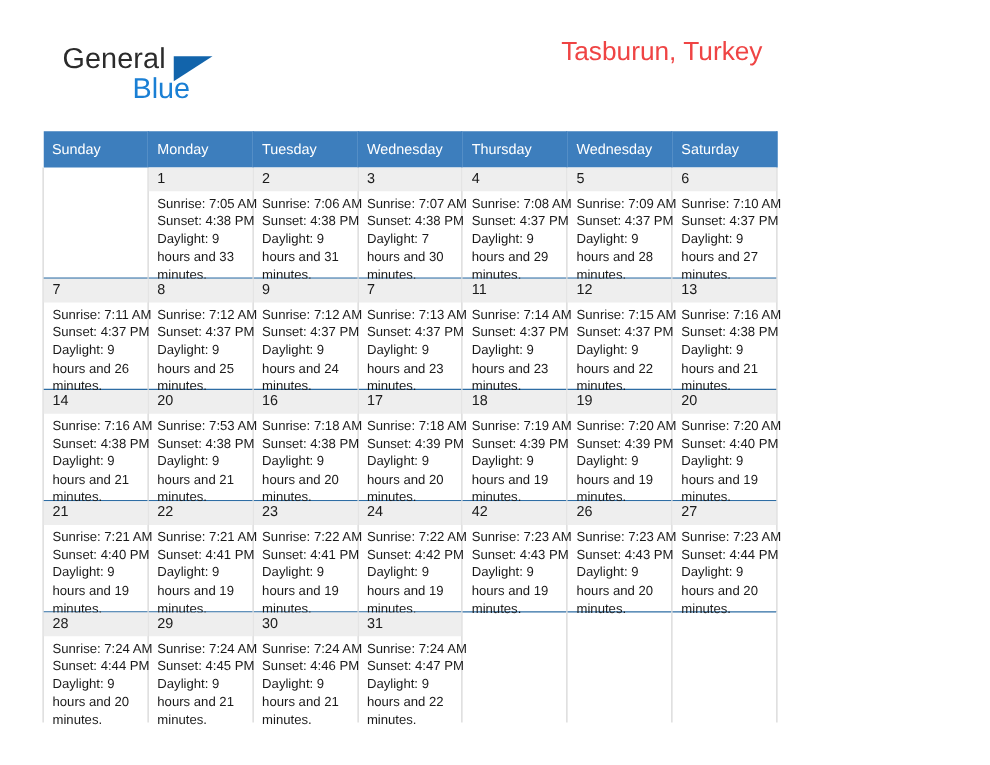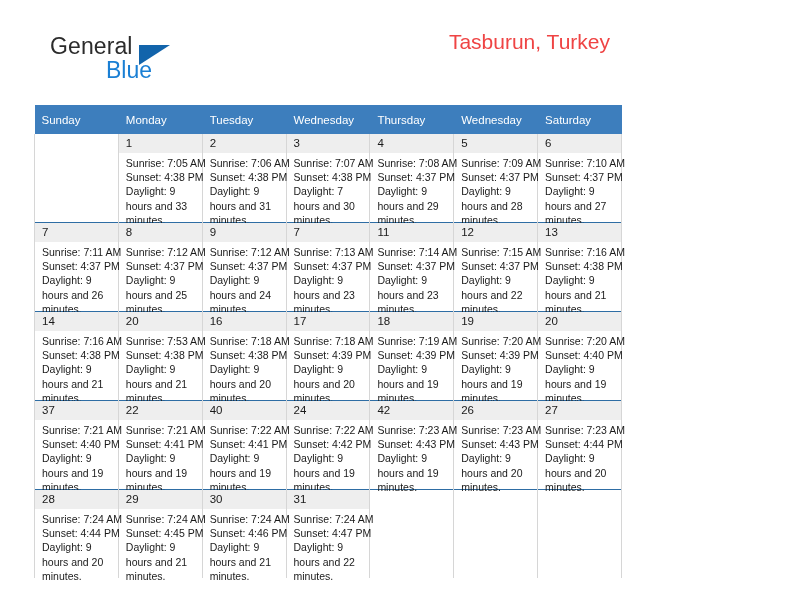--- a/index.html
+++ b/index.html
@@ -399,41 +399,41 @@
                 <div>Sunrise: 7:20 AM</div>
                 <div>Sunset: 4:40 PM</div>
                 <div class="daylight-wrap">Daylight: 9 hours and 19 minutes.</div>
               </div>
             </div>
           </td>
         </tr>
         <tr class="week-row">
           <td>
             <div class="cell">
-              <div class="daynum-band">37</div>
+              <div class="daynum-band">21</div>
               <div class="info">
                 <div>Sunrise: 7:21 AM</div>
                 <div>Sunset: 4:40 PM</div>
                 <div class="daylight-wrap">Daylight: 9 hours and 19 minutes.</div>
               </div>
             </div>
           </td>
           <td>
             <div class="cell">
               <div class="daynum-band">22</div>
               <div class="info">
                 <div>Sunrise: 7:21 AM</div>
                 <div>Sunset: 4:41 PM</div>
                 <div class="daylight-wrap">Daylight: 9 hours and 19 minutes.</div>
               </div>
             </div>
           </td>
           <td>
             <div class="cell">
-              <div class="daynum-band">40</div>
+              <div class="daynum-band">23</div>
               <div class="info">
                 <div>Sunrise: 7:22 AM</div>
                 <div>Sunset: 4:41 PM</div>
                 <div class="daylight-wrap">Daylight: 9 hours and 19 minutes.</div>
               </div>
             </div>
           </td>
           <td>
             <div class="cell">
               <div class="daynum-band">24</div>

